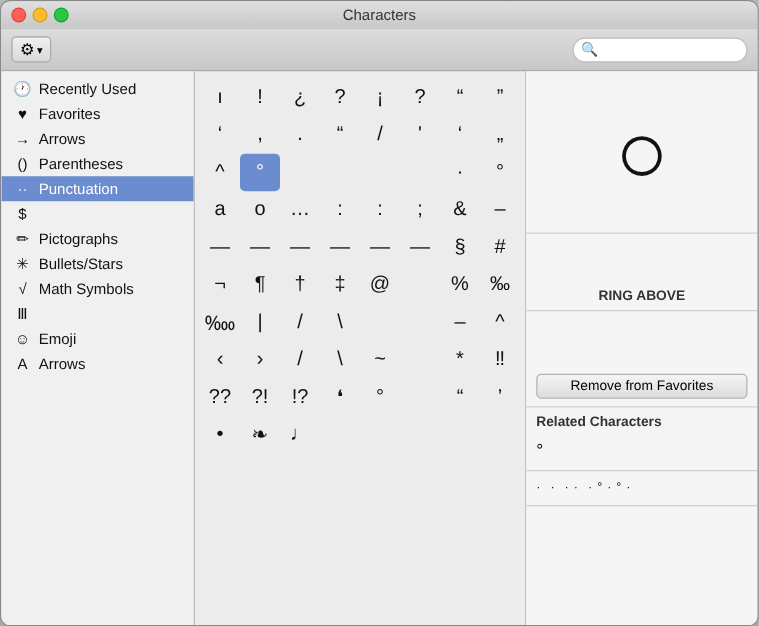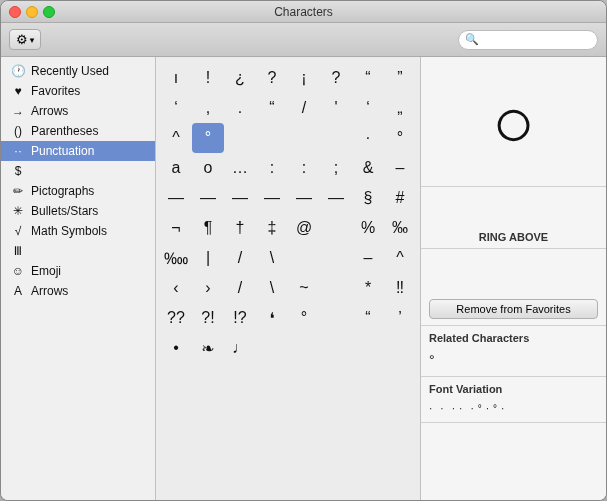--- a/index.html
+++ b/index.html
@@ -413,21 +413,20 @@
         <button class="remove-fav-btn">Remove from Favorites</button>
       </div>
       <div class="detail-scrollable">
         <div class="detail-section">
           <div class="detail-section-title">Related Characters</div>
           <div class="related-chars">
           <span class="related-char">°</span>
             </div>
         </div>
         <div class="detail-section">
-          <div class="detail-section-title">Font Variation</div>
           <div class="font-variation-dots">
           <span class="fv-dot">·</span>
               <span class="fv-dot"> </span>
               <span class="fv-dot">·</span>
               <span class="fv-dot"> </span>
               <span class="fv-dot">·</span>
               <span class="fv-dot">·</span>
               <span class="fv-dot"> </span>
               <span class="fv-dot">·</span>
               <span class="fv-dot">°</span>

